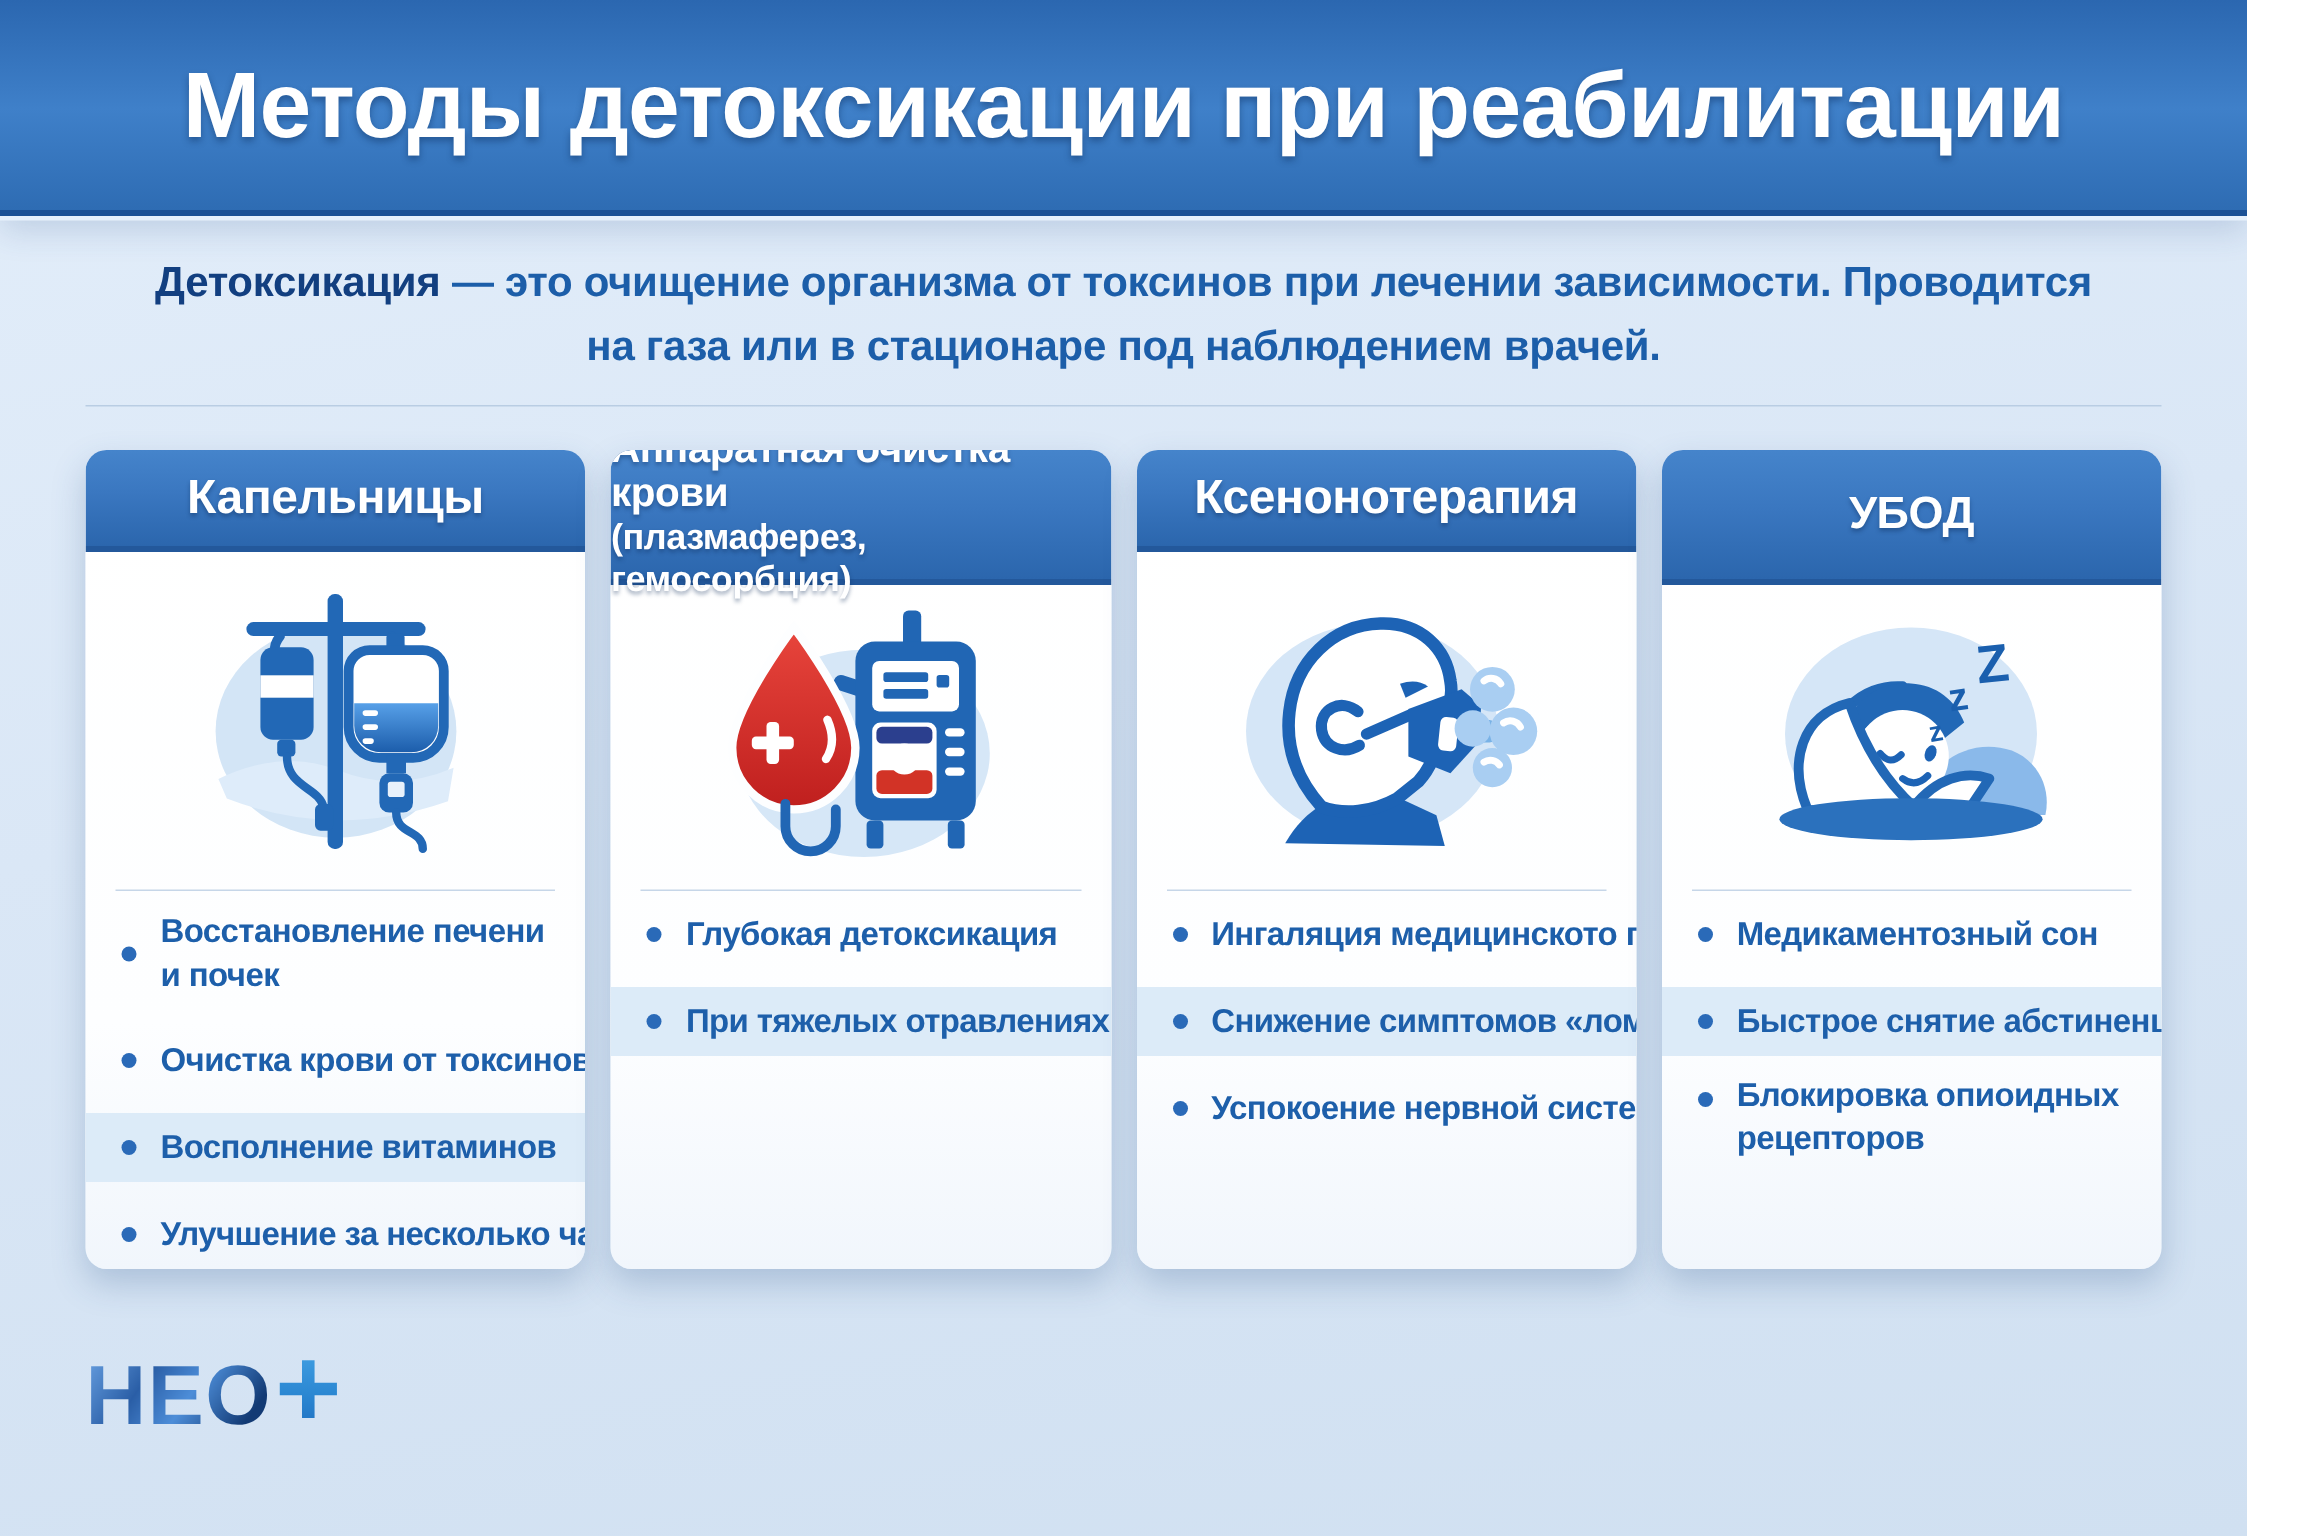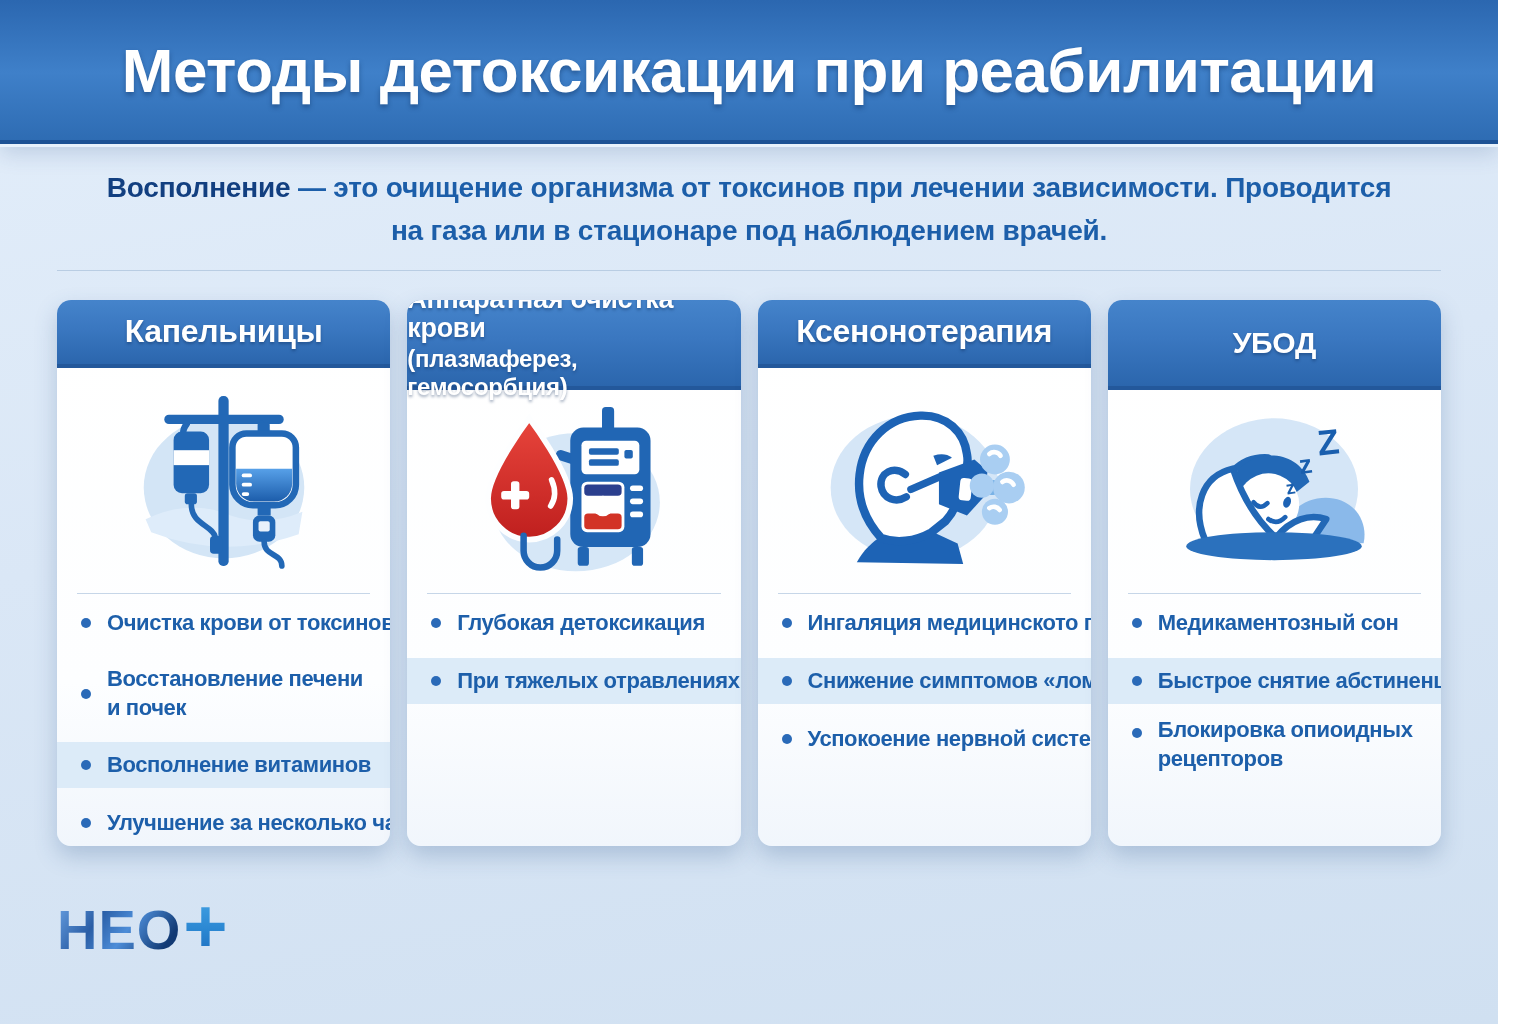--- a/index.html
+++ b/index.html
@@ -61,21 +61,21 @@
 </head>
 <body>
 
 <div class="poster">
 
   <header class="banner">
     <h1>Методы детоксикации при реабилитации</h1>
   </header>
 
   <section class="intro">
-    <p class="intro-text"><strong class="term">Восполнение</strong><span> — это очищение организма от токсинов при лечении зависимости. Проводится</span><br>
+    <p class="intro-text"><strong class="term">Детоксикация</strong><span> — это очищение организма от токсинов при лечении зависимости. Проводится</span><br>
     <span>на газа или в стационаре под наблюдением врачей.</span></p>
     <div class="intro-divider"></div>
   </section>
 
   <main class="cards">
 
     <article class="card">
       <header class="card-head">
         <h2 class="card-title">Капельницы</h2>
       </header>
@@ -105,27 +105,27 @@
           <rect x="129" y="107" width="11" height="4" rx="2" fill="#fff"></rect>
           <rect x="129" y="117" width="8" height="4" rx="2" fill="#fff"></rect>
           <rect x="146" y="129" width="14" height="13" fill="#2268b6"></rect>
           <rect x="141" y="142" width="24" height="28" rx="7" fill="#2268b6"></rect>
           <rect x="147" y="148" width="12" height="11" rx="2" fill="#e8f1fb"></rect>
           <path d="M153,170 C153,186 172,182 172,196" stroke="#2268b6" stroke-width="6" fill="none" stroke-linecap="round"></path>
         </svg>
       </div>
       <div class="rule"></div>
       <ul class="bullets">
+        <li class="bullet two-line wrap">
+          <span class="dot"></span>
+          <span class="btext">Восстановление печени и почек</span>
+        </li>
         <li class="bullet">
           <span class="dot"></span>
           <span class="btext">Очистка крови от токсинов</span>
-        </li>
-        <li class="bullet two-line wrap">
-          <span class="dot"></span>
-          <span class="btext">Восстановление печени и почек</span>
         </li>
         <li class="bullet hl">
           <span class="dot"></span>
           <span class="btext">Восполнение витаминов</span>
         </li>
         <li class="bullet">
           <span class="dot"></span>
           <span class="btext">Улучшение за несколько часов</span>
         </li>
       </ul>

